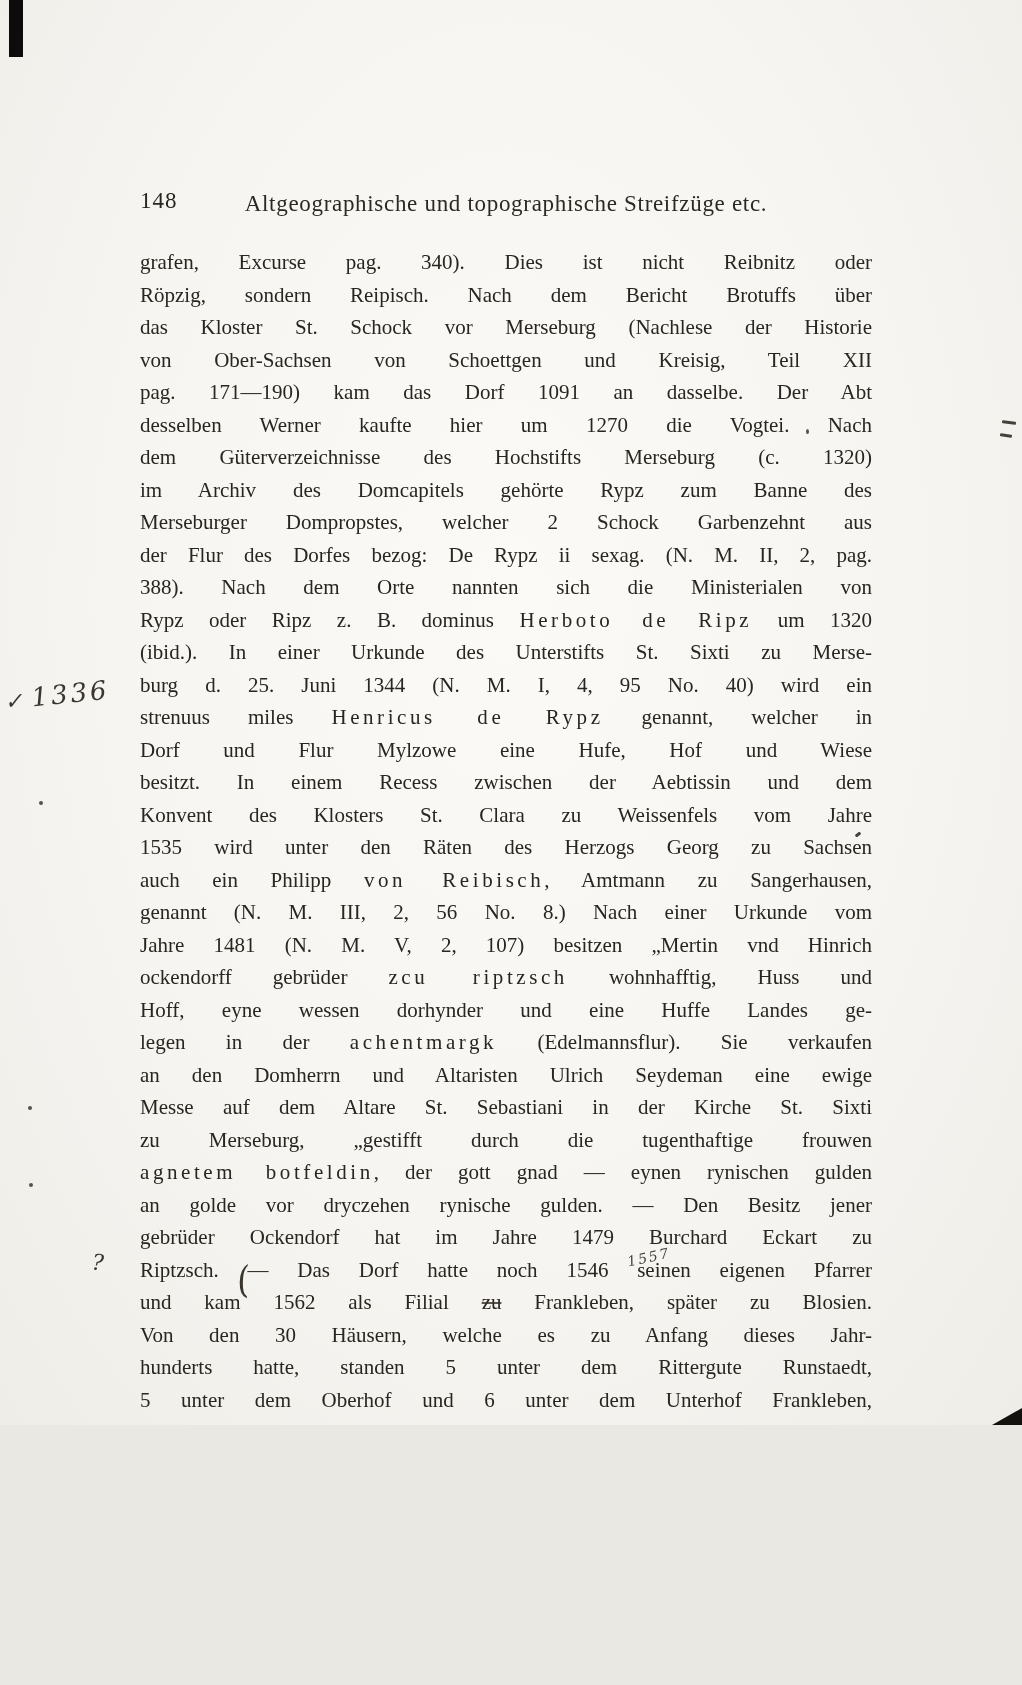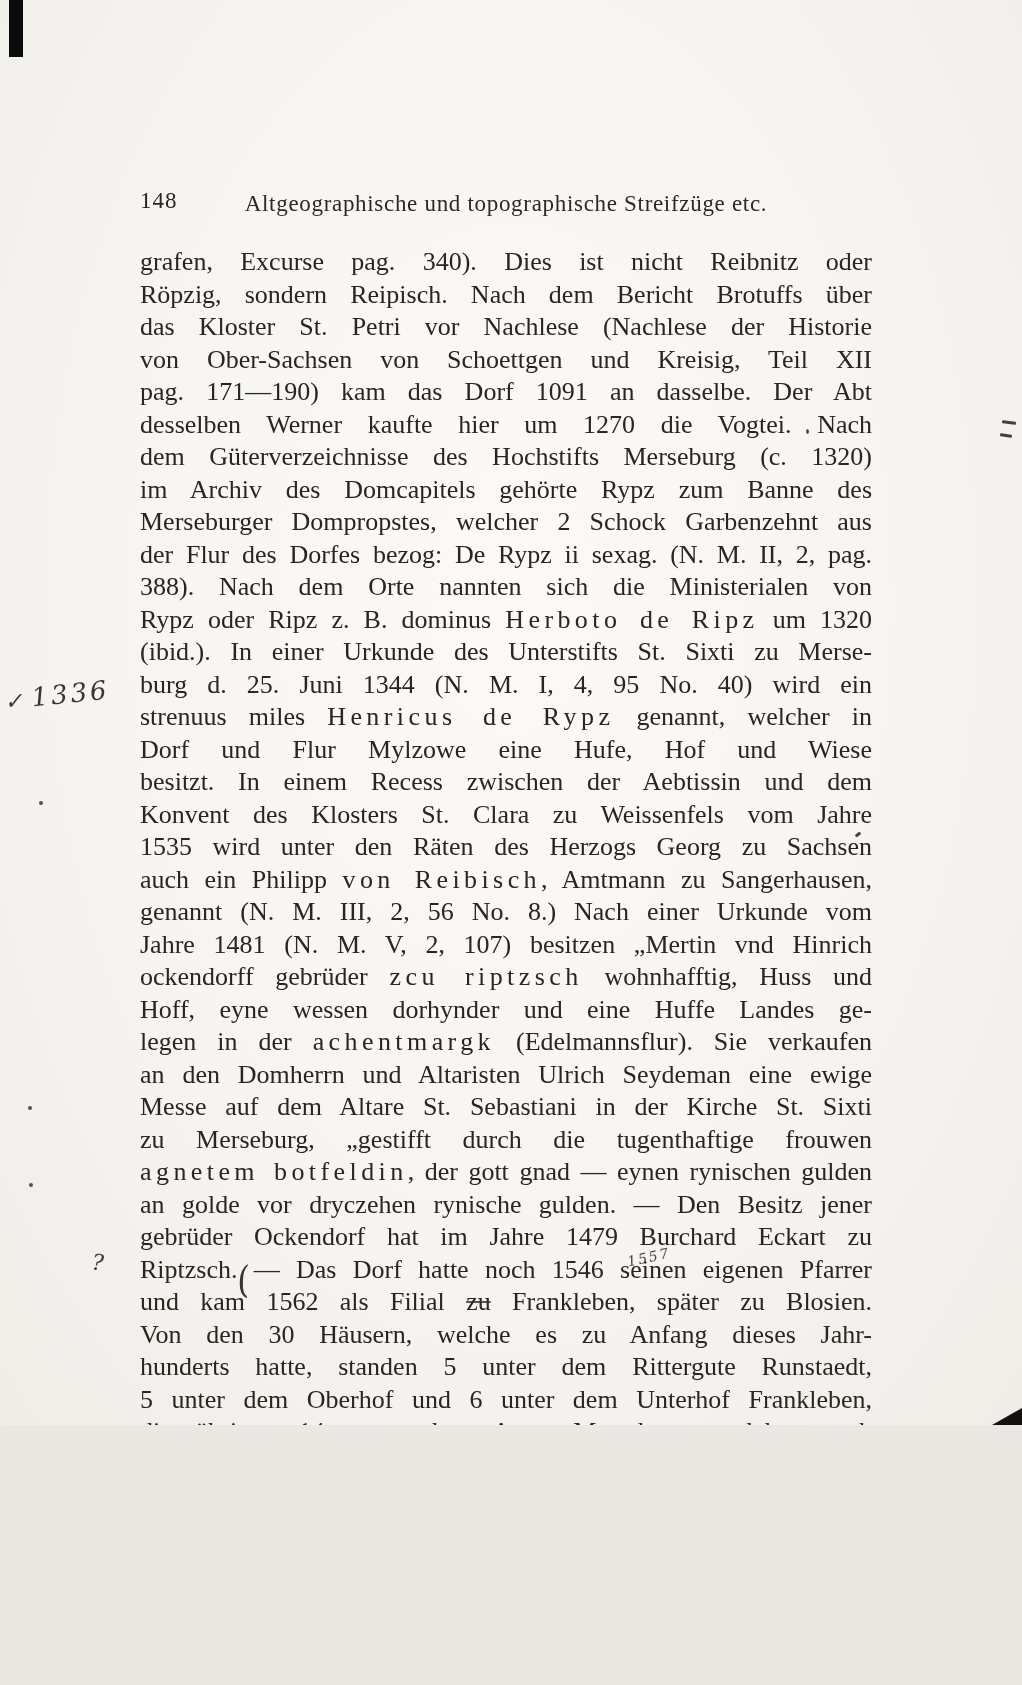--- a/index.html
+++ b/index.html
@@ -13,21 +13,21 @@
     color:#29261f;
     overflow:hidden;
   }
   
   .header{position:absolute;left:140px;top:188px;width:732px;height:34px;}
   .pagenum{position:absolute;left:0;top:0;font-size:23px;letter-spacing:1px;}
   .running{display:block;text-align:center;font-size:23px;letter-spacing:.03em;padding-top:3px;color:#2c2922;}
   
   .textblock{position:absolute;left:140px;top:246px;width:732px;}
   .line{
-    font-size:26px;
+    font-size:21px;
     line-height:32.5px;
     height:32.5px;
     overflow:hidden;
     text-align:justify;
     text-align-last:justify;
     -moz-text-align-last:justify;
     word-spacing:.06em;
   }
   .seg-sp{letter-spacing:.17em;}
   .seg-u{border-bottom:2px solid rgba(52,48,40,.8);padding-bottom:16px;}
@@ -63,21 +63,21 @@
   <div class="speck" style="left:702px;top:1561px;width:3px;height:3px;"></div>
 
   <div class="header">
     <span class="pagenum">148</span>
     <span class="running">Altgeographische und topographische Streifzüge etc.</span>
   </div>
 
   <div class="textblock">
       <div class="line"><span>grafen, Excurse pag. 340). Dies ist nicht Reibnitz oder</span></div>
       <div class="line"><span>Röpzig, sondern Reipisch. Nach dem Bericht Brotuffs über</span></div>
-      <div class="line"><span>das Kloster St. Petri vor Nachlese (Nachlese der Historie</span></div>
+      <div class="line"><span>das Kloster St. Schock vor Merseburg (Nachlese der Historie</span></div>
       <div class="line"><span>von Ober-Sachsen von Schoettgen und Kreisig, Teil XII</span></div>
       <div class="line"><span>pag. 171—190) kam das Dorf 1091 an dasselbe. Der Abt</span></div>
       <div class="line"><span>desselben Werner kaufte hier um 1270 die Vogtei. Nach</span></div>
       <div class="line"><span>dem Güterverzeichnisse des Hochstifts Merseburg (c. 1320)</span></div>
       <div class="line"><span>im Archiv des Domcapitels gehörte Rypz zum Banne des</span></div>
       <div class="line"><span>Merseburger Dompropstes, welcher 2 Schock Garbenzehnt aus</span></div>
       <div class="line"><span>der Flur des Dorfes bezog: De Rypz ii sexag. (N. M. II, 2, pag.</span></div>
       <div class="line"><span>388). Nach dem Orte nannten sich die Ministerialen von</span></div>
       <div class="line"><span>Rypz oder Ripz z. B. dominus </span><span class="seg-sp">Herboto de Ripz</span><span> um 1320</span></div>
       <div class="line"><span>(ibid.). In einer Urkunde des Unterstifts St. Sixti zu Merse-</span></div>

